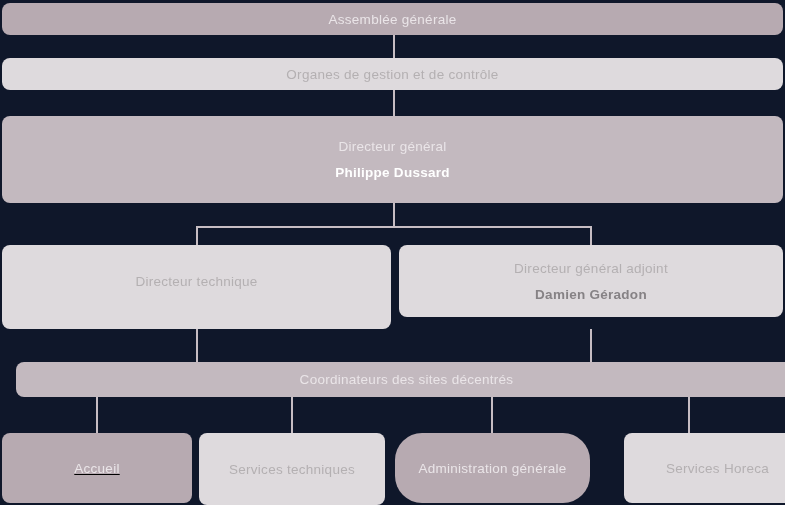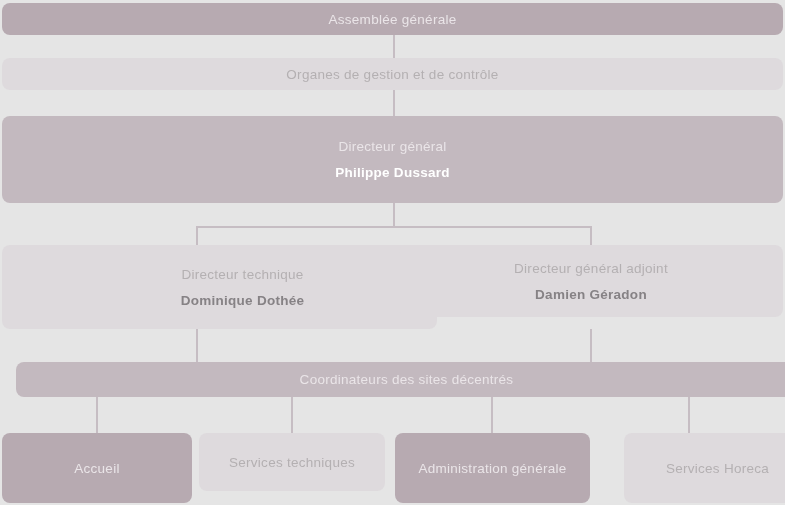--- a/index.html
+++ b/index.html
@@ -1,19 +1,19 @@
 <!DOCTYPE html>
 <html><head>
 <meta charset="utf-8">
 <style>
   html,body{margin:0;padding:0;background:#000;}
   #stage{
     position:relative;
     width:785px;height:505px;
-    background:#e5e5e5;
+    background:#0f172a;
     font-family:"Liberation Sans", sans-serif;
     overflow:hidden;
   }
   .node{
     position:absolute;
     display:flex;
     flex-direction:column;
     align-items:center;
     justify-content:center;
     text-align:center;
@@ -28,26 +28,26 @@
   .light{background:#dedadd;}
   .mauve .role,.mauve-dark .role,.mauve .label,.mauve-dark .label{color:#eae5e8;}
   .mauve .name,.mauve-dark .name{color:#ffffff;font-weight:bold;}
   .light .role,.light .label{color:#b4b0b2;}
   .light .name{color:#868285;font-weight:bold;}
   .two-line .role{margin-bottom:11px;}
   
   #assemblee      {left:2px;  top:3px;   width:781px; height:32px;}
   #organes        {left:2px;  top:58px;  width:781px; height:32px;}
   #dg             {left:2px;  top:116px; width:781px; height:87px;}
-  #dt             {left:2px;  top:245px; width:389px; height:84px;padding-left:46px;}
+  #dt             {left:2px;  top:245px; width:389px; height:84px;}
   #dga            {left:399px;top:245px; width:384px; height:72px;}
   #coordinateurs  {left:16px;  top:362px; width:781px; height:35px;text-align:right;}
-  #accueil        {left:2px;  top:433px; width:190px; height:70px;}
-  #services-tech  {left:199px;top:433px; width:186px; height:58px;}
-  #administration {left:395px;top:433px; width:195px; height:70px;}
+  #accueil        {left:2px;  top:433px; width:190px; height:70px;text-decoration:underline;}
+  #services-tech  {left:199px;top:433px; width:186px; height:72px;}
+  #administration {left:395px;top:433px; width:195px; height:70px;border-radius:27px;}
   #horeca         {left:596px;top:433px; width:187px; height:70px;margin-left:28px;}
   
   .conn{position:absolute;background:#c6bdc3;}
   .v{width:2px;}
   .h{height:2px;}
   #c-a-o   {left:393px;top:35px; height:23px;}
   #c-o-dg  {left:393px;top:90px; height:26px;}
   #c-dg-h  {left:393px;top:203px;height:25px;}
   #c-split {left:196px;top:226px;width:396px;}
   #c-dt-d  {left:196px;top:226px;height:19px;}
@@ -85,21 +85,20 @@
     <span class="label">Organes de gestion et de contrôle</span>
   </div>
 
   <div class="node mauve two-line" id="dg">
     <span class="role">Directeur général</span>
     <span class="name">Philippe Dussard</span>
   </div>
 
   <div class="node light two-line" id="dt">
     <span class="role">Directeur technique</span>
-    <span class="name">Dominique Dothée</span>
   </div>
 
   <div class="node light two-line" id="dga">
     <span class="role">Directeur général adjoint</span>
     <span class="name">Damien Géradon</span>
   </div>
 
   <div class="node mauve" id="coordinateurs">
     <span class="label">Coordinateurs des sites décentrés</span>
   </div>

